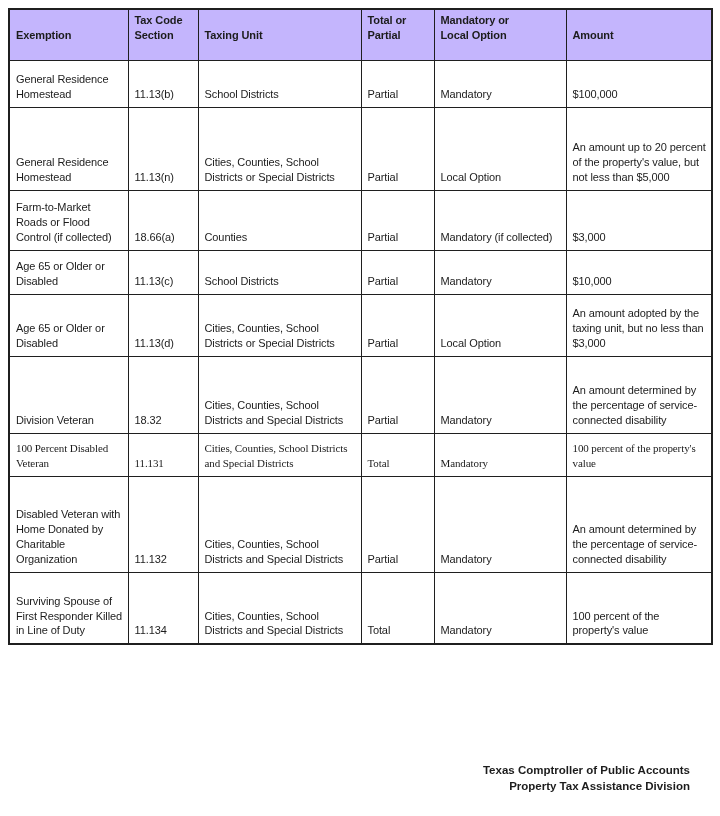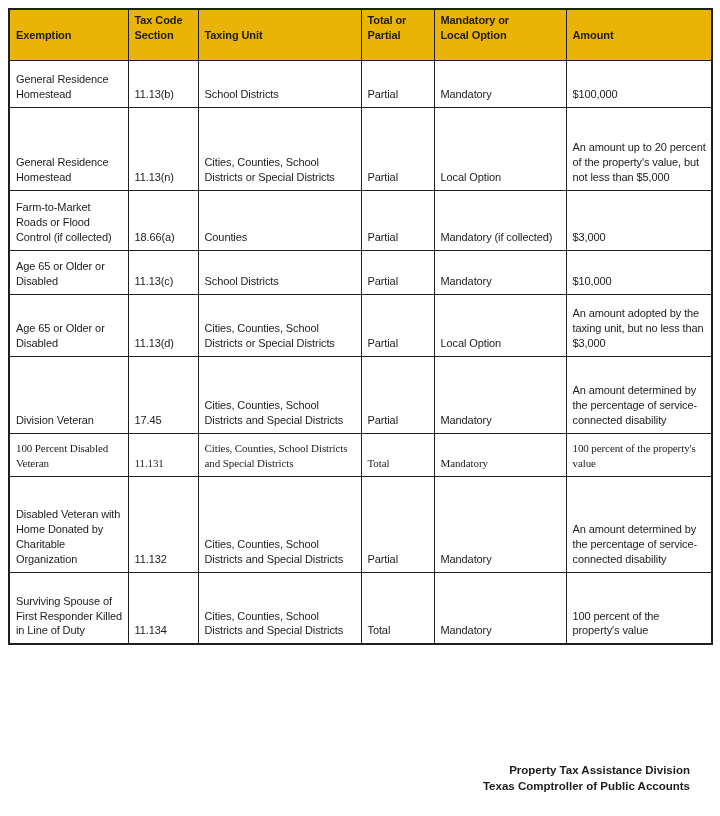--- a/index.html
+++ b/index.html
@@ -34,21 +34,21 @@
     vertical-align: bottom;
     text-align: left;
     font-size: 11px;
     line-height: 1.35;
     padding: 3px 4px 5px 6px;
     letter-spacing: -0.1px;
     word-wrap: break-word;
   }
   thead tr { height: 44px; }
   th {
-    background: #eab308;
+    background: #c4b5fd;
     font-weight: bold;
     padding-bottom: 17px;
   }
   th .hw-constrain {
     display: inline-block;
     max-width: 84px;
   }
   tr.row-0 { height: 47px; }
   tr.row-1 { height: 83px; }
   tr.row-2 { height: 60px; }
@@ -128,21 +128,21 @@
       <tr class="row-4">
         <td>Age 65 or Older or Disabled</td>
         <td>11.13(d)</td>
         <td>Cities, Counties, School Districts or Special Districts</td>
         <td>Partial</td>
         <td>Local Option</td>
         <td>An amount adopted by the taxing unit, but no less than $3,000</td>
       </tr>
       <tr class="row-5">
         <td>Division Veteran</td>
-        <td>17.45</td>
+        <td>18.32</td>
         <td>Cities, Counties, School Districts and Special Districts</td>
         <td>Partial</td>
         <td>Mandatory</td>
         <td>An amount determined by the percentage of service-connected disability</td>
       </tr>
       <tr class="row-6">
         <td>100 Percent Disabled Veteran</td>
         <td>11.131</td>
         <td>Cities, Counties, School Districts and Special Districts</td>
         <td>Total</td>
@@ -162,15 +162,15 @@
         <td>11.134</td>
         <td>Cities, Counties, School Districts and Special Districts</td>
         <td>Total</td>
         <td>Mandatory</td>
         <td>100 percent of the property's value</td>
       </tr>
     </tbody>
 </table>
 
 <div class="footer">
+  <div>Texas Comptroller of Public Accounts</div>
   <div>Property Tax Assistance Division</div>
-  <div>Texas Comptroller of Public Accounts</div>
 </div>
 
 </body></html>

